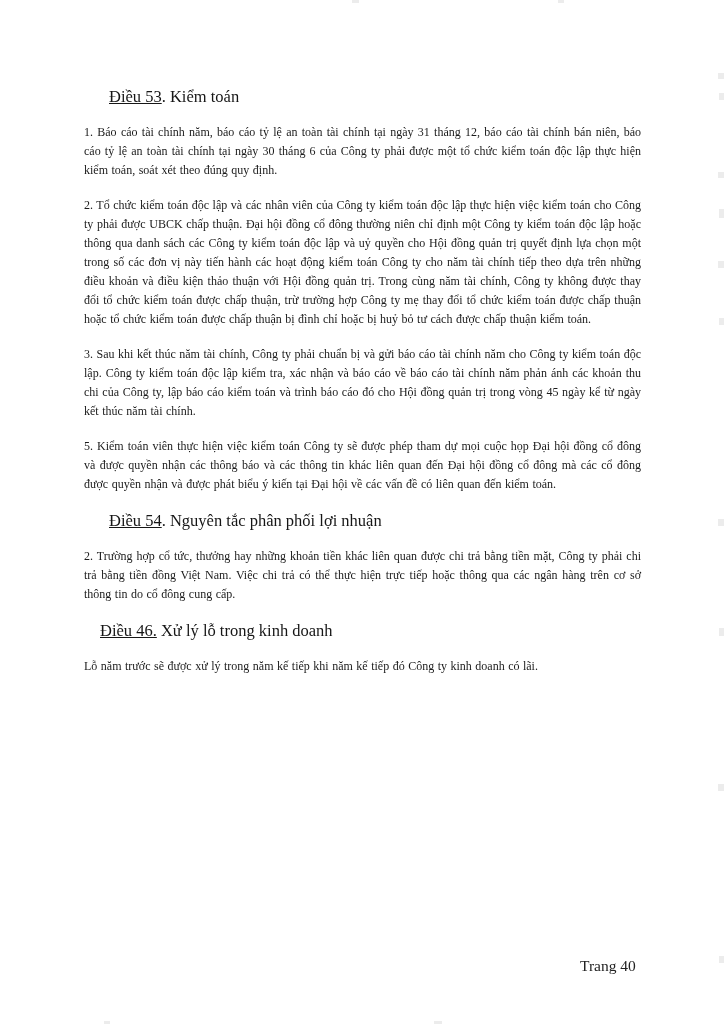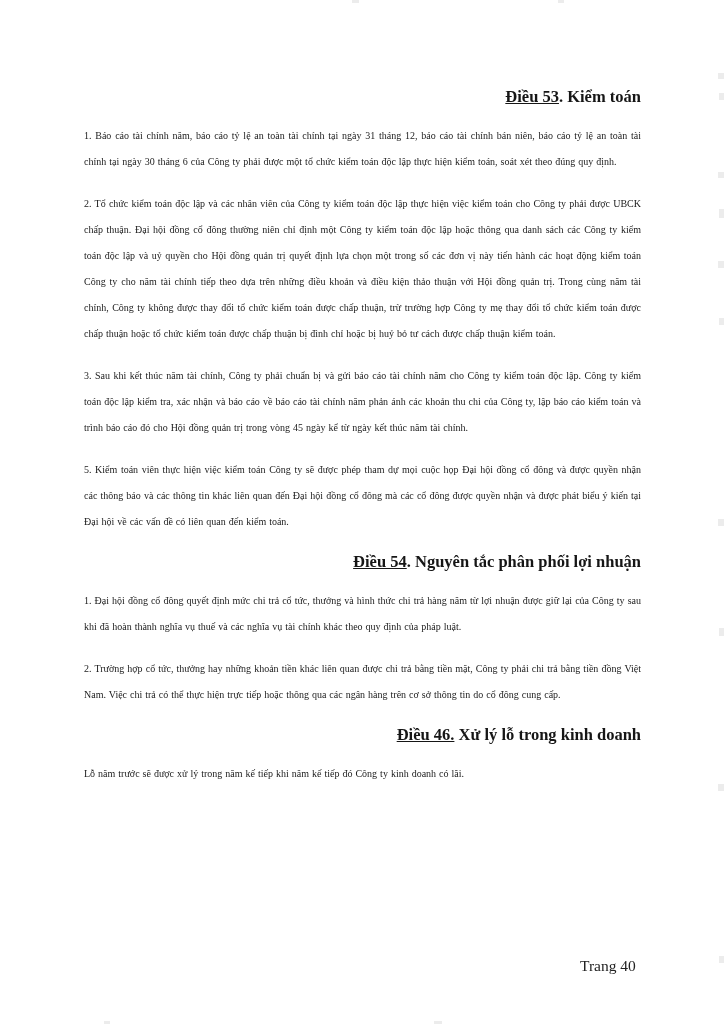--- a/index.html
+++ b/index.html
@@ -14,32 +14,31 @@
   }
   .content {
     position: absolute;
     left: 84px;
     top: 86px;
     width: 557px;
   }
   .content h2 {
     font-size: 16.5px;
     line-height: 21px;
-    font-weight: bold;
+    font-weight: normal;
     margin: 14px 0 7px 0;
     padding-left: 25px;
     color: #161616;
-    text-align: right;
   }
   .content h2.first { margin-top: 0; }
   .content h2.h-55 { padding-left: 16px; }
   .u { text-decoration: underline; }
   .content p {
-    font-size: 10px;
-    line-height: 26px;
+    font-size: 12px;
+    line-height: 19px;
     text-align: justify;
     margin: 16px 0;
     word-spacing: 0.5px;
   }
   .content p b { font-weight: normal; }
   .footer {
     position: absolute;
     left: 580px;
     top: 957px;
     font-size: 15.5px;
@@ -74,21 +73,20 @@
 
     <h2 class="first"><span class="u">Điều 53</span><span>. </span><span>Kiểm toán</span></h2>
 
     <p>1. Báo cáo tài chính năm, báo cáo tỷ lệ an toàn tài chính tại ngày 31 tháng 12, báo cáo tài chính bán niên, báo cáo tỷ lệ an toàn tài chính tại ngày 30 tháng 6 của Công ty phải được một tổ chức kiểm toán độc lập thực hiện kiểm toán, soát xét theo đúng quy định.</p>
     <p>2. Tổ chức kiểm toán độc lập và các nhân viên của Công ty kiểm toán độc lập thực hiện việc kiểm toán cho Công ty phải được UBCK chấp thuận. Đại hội đồng cổ đông thường niên chỉ định một Công ty kiểm toán độc lập hoặc thông qua danh sách các Công ty kiểm toán độc lập và uỷ quyền cho Hội đồng quản trị quyết định lựa chọn một trong số các đơn vị này tiến hành các hoạt động kiểm toán Công ty cho năm tài chính tiếp theo dựa trên những điều khoản và điều kiện thảo thuận với Hội đồng quản trị. Trong cùng năm tài chính, Công ty không được thay đổi tổ chức kiểm toán được chấp thuận, trừ trường hợp Công ty mẹ thay đổi tổ chức kiểm toán được chấp thuận hoặc tổ chức kiểm toán được chấp thuận bị đình chỉ hoặc bị huỷ bỏ tư cách được chấp thuận kiểm toán.</p>
     <p><span>3. Sau khi kết thúc năm tài chính, Công ty phải chuẩn bị và gửi báo cáo tài chính năm cho Công ty kiểm toán độc lập. Công ty kiểm toán độc lập kiểm tra, xác nhận và báo cáo về báo cáo tài chính năm phản ánh các khoản thu chi của Công ty, lập báo cáo kiểm toán và trình báo cáo đó cho Hội đồng quản trị trong vòng </span><b>45</b><span> ngày kể từ ngày kết thúc năm tài chính.</span></p>
     <p>5. Kiểm toán viên thực hiện việc kiểm toán Công ty sẽ được phép tham dự mọi cuộc họp Đại hội đồng cổ đông và được quyền nhận các thông báo và các thông tin khác liên quan đến Đại hội đồng cổ đông mà các cổ đông được quyền nhận và được phát biểu ý kiến tại Đại hội về các vấn đề có liên quan đến kiểm toán.</p>
 
     <h2><span class="u">Điều 54</span><span>. </span><span>Nguyên tắc phân phối lợi nhuận</span></h2>
 
-    <p>1. Đại hội đồng cổ đông quyết định mức chi trả cổ tức, thưởng và hình thức chi trả hàng năm từ lợi nhuận được giữ lại của Công ty sau khi đã hoàn thành nghĩa vụ thuế và các nghĩa vụ tài chính khác theo quy định của pháp luật.</p>
     <p>2. Trường hợp cổ tức, thưởng hay những khoản tiền khác liên quan được chi trả bằng tiền mặt, Công ty phải chi trả bằng tiền đồng Việt Nam. Việc chi trả có thể thực hiện trực tiếp hoặc thông qua các ngân hàng trên cơ sở thông tin do cổ đông cung cấp.</p>
 
     <h2 class="h-55"><span class="u">Điều 46.</span><span> </span><span>Xử lý lỗ trong kinh doanh</span></h2>
 
     <p>Lỗ năm trước sẽ được xử lý trong năm kế tiếp khi năm kế tiếp đó Công ty kinh doanh có lãi.</p>
 
   </div>
 
   <div class="footer">Trang 40</div>
 

